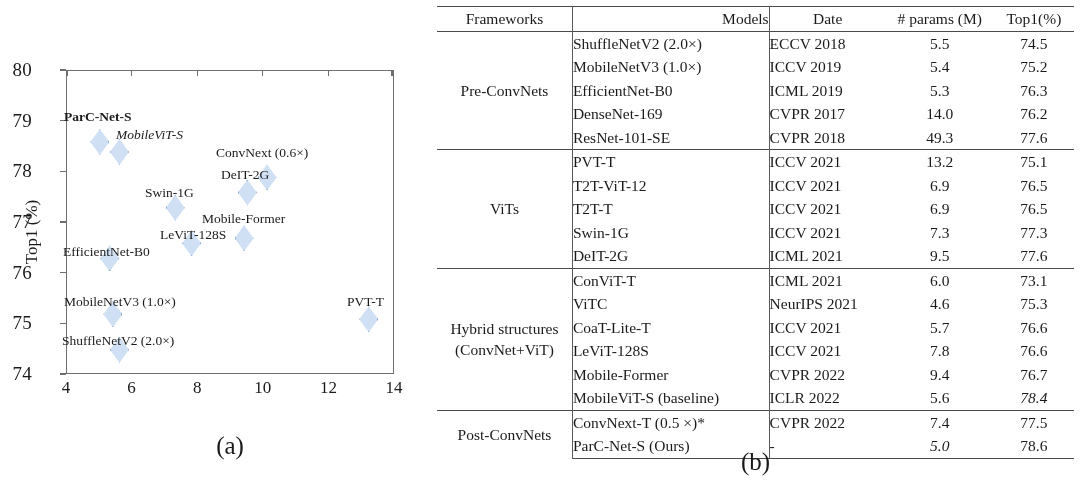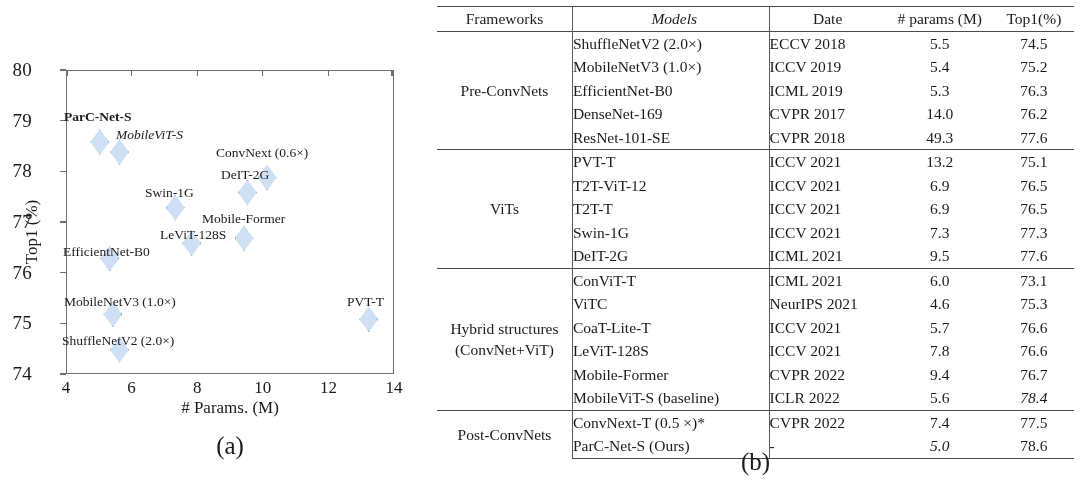--- a/index.html
+++ b/index.html
@@ -41,21 +41,21 @@
             font-size:15.5px;}
   table#tbl td,table#tbl th{padding:0;font-weight:normal;}
   .cell{height:23.5px;line-height:23.5px;vertical-align:middle;}
   .c-fw{width:136px;text-align:center;padding:0 4px;}
   .c-md{width:192px;text-align:left;padding-left:7px;}
   .c-dt{width:118px;text-align:left;padding-left:9px;}
   .c-pm{width:110px;text-align:center;}
   .c-t1{width:81px;text-align:center;}
   .vr{border-right:1.1px solid #5a5a5a;}
   .hdr{text-align:center !important;padding-left:0 !important;}
-  .hdr-md{text-align:center;padding-left:7px !important;font-style:italic;}
+  .hdr-md{text-align:right;padding-left:7px !important;}
   tr.toprule td{border-top:1.6px solid #4a4a4a;}
   tr.midrule td{border-top:1.4px solid #4a4a4a;}
   tr.botrule td{border-bottom:1.6px solid #4a4a4a;}
   .bold{font-weight:bold;}
   .ital{font-style:italic;}
   #caption-b{position:absolute;left:7px;top:448px;width:637px;text-align:center;font-size:25px;}
 </style>
 </head>
 <body>
 
@@ -87,21 +87,20 @@
         <div class="xtick" style="left: 197.2px;">8</div>
         <div class="xtickmark" style="left: 196.5px;"></div>
         <div class="xtick" style="left: 262.8px;">10</div>
         <div class="xtickmark" style="left: 262.1px;"></div>
         <div class="xtick" style="left: 328.4px;">12</div>
         <div class="xtickmark" style="left: 327.7px;"></div>
         <div class="xtick" style="left: 394px;">14</div>
         <div class="xtickmark" style="left: 391.3px;"></div>
       </div>
     <div id="ylabel">Top1 (%)</div>
-    <div id="xlabel"># Params. (M)</div>
     <div id="points-layer">
         <div class="pt" title="ParC-Net-S" style="left: 98.8px; top: 140.933px; background: rgb(207, 224, 244); border-color: rgb(138, 169, 207);"></div>
         <div class="ptlabel b" style="left: 64px; top: 110px;">ParC-Net-S</div>
         <div class="pt" title="MobileViT-S" style="left: 118.48px; top: 151.067px; background: rgb(207, 224, 244); border-color: rgb(138, 169, 207);"></div>
         <div class="ptlabel i" style="left: 116px; top: 128px;">MobileViT-S</div>
         <div class="pt" title="ConvNext (0.6×)" style="left: 266.08px; top: 176.4px; background: rgb(207, 224, 244); border-color: rgb(138, 169, 207);"></div>
         <div class="ptlabel" style="left: 216px; top: 146px;">ConvNext (0.6×)</div>
         <div class="pt" title="DeIT-2G" style="left: 246.4px; top: 191.6px; background: rgb(207, 224, 244); border-color: rgb(138, 169, 207);"></div>
         <div class="ptlabel" style="left: 221px; top: 168px;">DeIT-2G</div>
         <div class="pt" title="Swin-1G" style="left: 174.24px; top: 206.8px; background: rgb(207, 224, 244); border-color: rgb(138, 169, 207);"></div>

